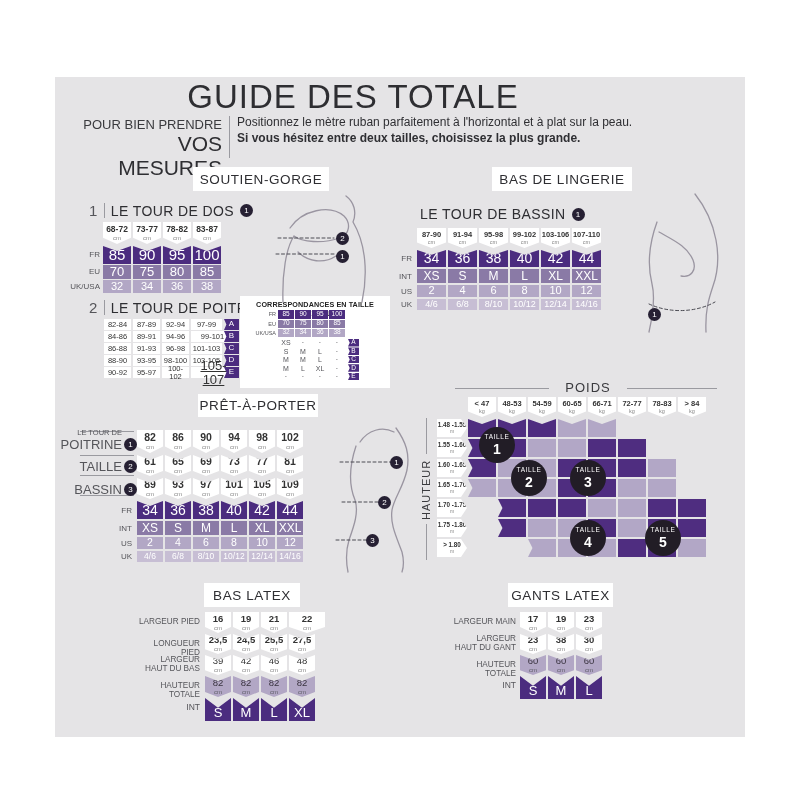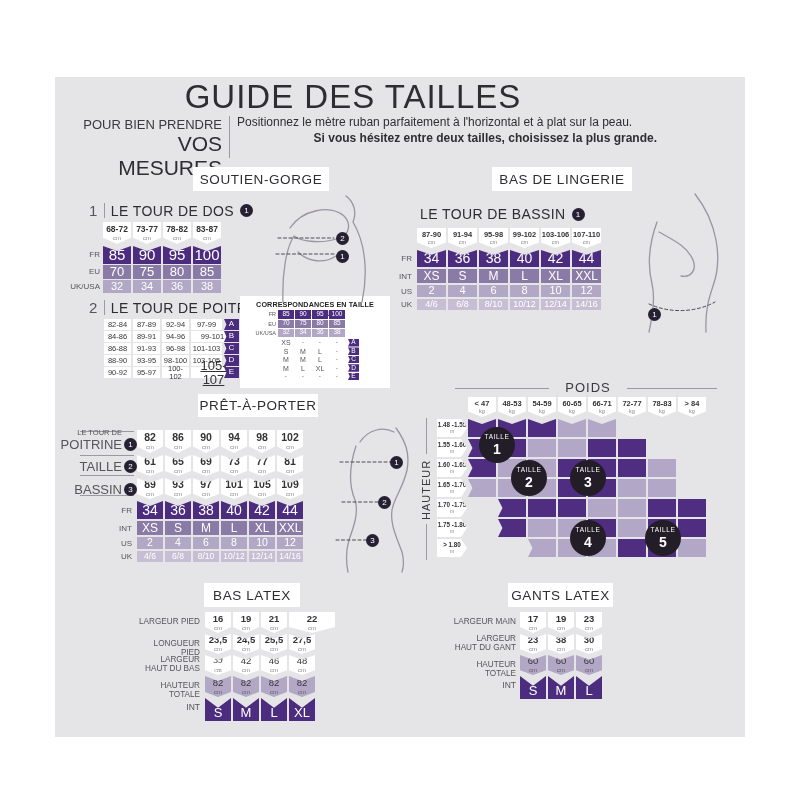--- a/index.html
+++ b/index.html
@@ -7,21 +7,21 @@
         font-family:"Liberation Sans","DejaVu Sans",sans-serif;color:#333;}
   .abs{position:absolute;}
   .panel{position:absolute;left:55px;top:77px;width:690px;height:660px;background:#e5e4e6;}
   .page-title{position:absolute;left:103px;top:78px;width:500px;text-align:center;
         font-size:33px;letter-spacing:1px;font-weight:500;color:#2e2e32;}
   .ml-small{position:absolute;left:82px;top:117px;width:140px;text-align:right;font-size:13px;color:#3a3a3e;}
   .ml-big{position:absolute;left:82px;top:132px;width:140px;text-align:right;font-size:21px;color:#2e2e32;}
   .vline{position:absolute;background:#9a9aa0;width:1px;}
   .hline{position:absolute;background:#9a9aa0;height:1px;}
   .intro{position:absolute;left:237px;top:114px;width:420px;font-size:12px;line-height:16px;color:#2f2f33;}
-  .intro .b{font-weight:700;text-align:right;}
+  .intro .b{font-weight:700;}
   .sec-title{position:absolute;background:#fff;display:flex;align-items:center;justify-content:center;
         font-size:13.5px;letter-spacing:.6px;color:#2e2e32;font-weight:500;}
   .tbl-heading{position:absolute;display:flex;align-items:center;gap:6px;font-size:14px;color:#2e2e32;letter-spacing:.4px;}
   .tbl-heading .idx{font-size:15px;color:#55555a;}
   .tbl-heading .hbar{width:1px;height:15px;background:#9a9aa0;display:inline-block;}
   .badge{display:inline-flex;align-items:center;justify-content:center;width:13px;height:13px;border-radius:50%;
         background:#262033;color:#fff;font-size:8px;flex:0 0 auto;}
   .badge.abs{position:absolute;}
   .cell{position:absolute;display:flex;flex-direction:column;align-items:center;justify-content:center;
         text-align:center;line-height:1.05;}
@@ -53,21 +53,21 @@
   svg{position:absolute;overflow:visible;}
   .figure path{fill:none;stroke:#9a95a1;stroke-width:1.3;stroke-linecap:round;}
   .figure .dash{stroke:#4a4a52;stroke-width:1;stroke-dasharray:3,2.5;}
 </style>
 </head>
 <body>
 
 <div class="page" id="page">
   <div class="panel"></div>
 
-  <div class="page-title">GUIDE DES TAILLES</div>
+  <div class="page-title">GUIDE DES TOTALE</div>
 
   <div class="ml-small">POUR BIEN PRENDRE</div>
   <div class="ml-big">VOS MESURES</div>
   <div class="vline" style="left:229px;top:116px;height:42px;"></div>
   <div class="intro">
     <div>Positionnez le mètre ruban parfaitement à l'horizontal et à plat sur la peau.</div>
     <div class="b">Si vous hésitez entre deux tailles, choisissez la plus grande.</div>
   </div>
 
   <div class="sec-title" style="left:193px;top:167px;width:136px;height:24px;">SOUTIEN-GORGE</div>
@@ -523,21 +523,21 @@
       <span class="cm" style="font-size:6px">cm</span>
     </div>
     <div class="cell whitebox cp-down" style="left: 233px; top: 612px; width: 26px; height: 21px;">
       <b style="font-weight:600;font-size:9.5px">19</b>
       <span class="cm" style="font-size:6px">cm</span>
     </div>
     <div class="cell whitebox cp-down" style="left: 261px; top: 612px; width: 26px; height: 21px;">
       <b style="font-weight:600;font-size:9.5px">21</b>
       <span class="cm" style="font-size:6px">cm</span>
     </div>
-    <div class="cell whitebox cp-down" style="left: 289px; top: 612px; width: 46px; height: 21px; align-items: center;">
+    <div class="cell whitebox cp-down" style="left: 289px; top: 612px; width: 36px; height: 21px; align-items: center;">
       <b style="font-weight:600;font-size:9.5px">22</b>
       <span class="cm" style="font-size:6px">cm</span>
     </div>
     <div class="rowlabel" style="left: 136px; top: 638.5px; width: 64px; font-size: 8.2px; line-height: 9px;">LONGUEUR PIED</div>
     <div class="cell whitebox cp-both" style="left: 205px; top: 634px; width: 26px; height: 20px;">
       <b style="font-weight:600;font-size:9.5px">23,5</b>
       <span class="cm" style="font-size:6px">cm</span>
     </div>
     <div class="cell whitebox cp-both" style="left: 233px; top: 634px; width: 26px; height: 20px;">
       <b style="font-weight:600;font-size:9.5px">24,5</b>
@@ -545,21 +545,21 @@
     </div>
     <div class="cell whitebox cp-both" style="left: 261px; top: 634px; width: 26px; height: 20px;">
       <b style="font-weight:600;font-size:9.5px">25,5</b>
       <span class="cm" style="font-size:6px">cm</span>
     </div>
     <div class="cell whitebox cp-both" style="left: 289px; top: 634px; width: 26px; height: 20px;">
       <b style="font-weight:600;font-size:9.5px">27,5</b>
       <span class="cm" style="font-size:6px">cm</span>
     </div>
     <div class="rowlabel" style="left: 136px; top: 654.5px; width: 64px; font-size: 8.2px; line-height: 9px;">LARGEUR HAUT DU BAS</div>
-    <div class="cell whitebox cp-both" style="left: 205px; top: 655px; width: 26px; height: 20px; font-family: Liberation Serif, serif;">
+    <div class="cell whitebox cp-both" style="left: 205px; top: 655px; width: 26px; height: 20px;">
       <b style="font-weight:400;font-size:9.5px;color:#333">39</b>
       <span class="cm">cm</span>
     </div>
     <div class="cell whitebox cp-both" style="left: 233px; top: 655px; width: 26px; height: 20px;">
       <b style="font-weight:400;font-size:9.5px;color:#333">42</b>
       <span class="cm">cm</span>
     </div>
     <div class="cell whitebox cp-both" style="left: 261px; top: 655px; width: 26px; height: 20px;">
       <b style="font-weight:400;font-size:9.5px;color:#333">46</b>
       <span class="cm">cm</span>

